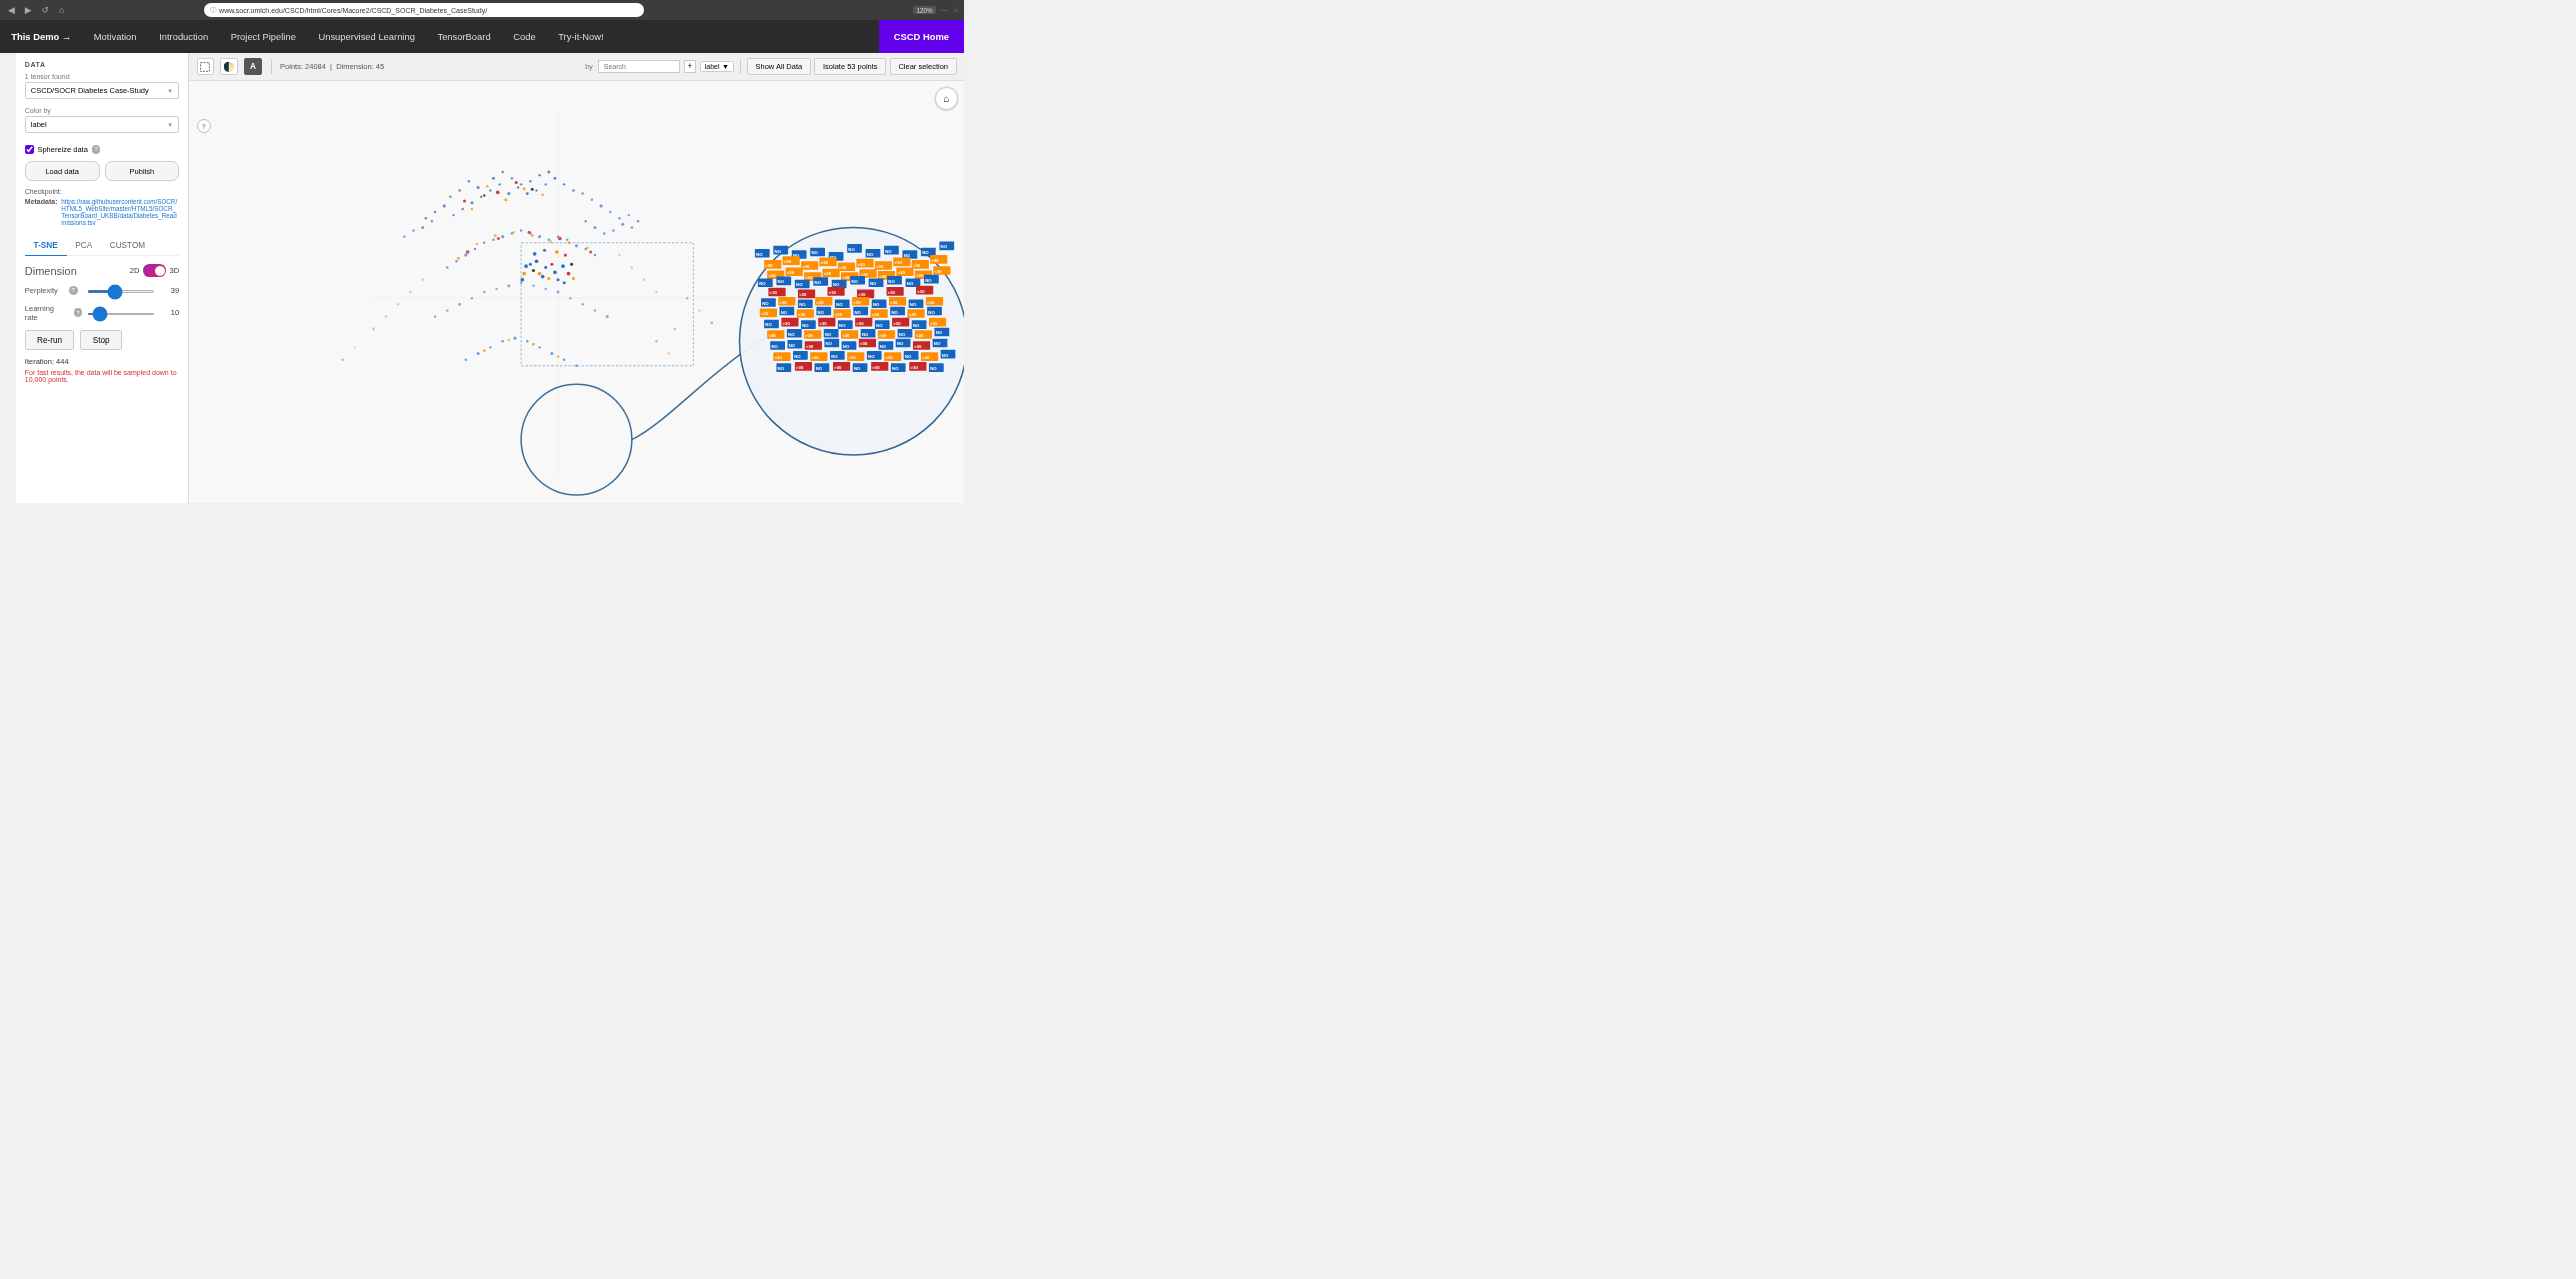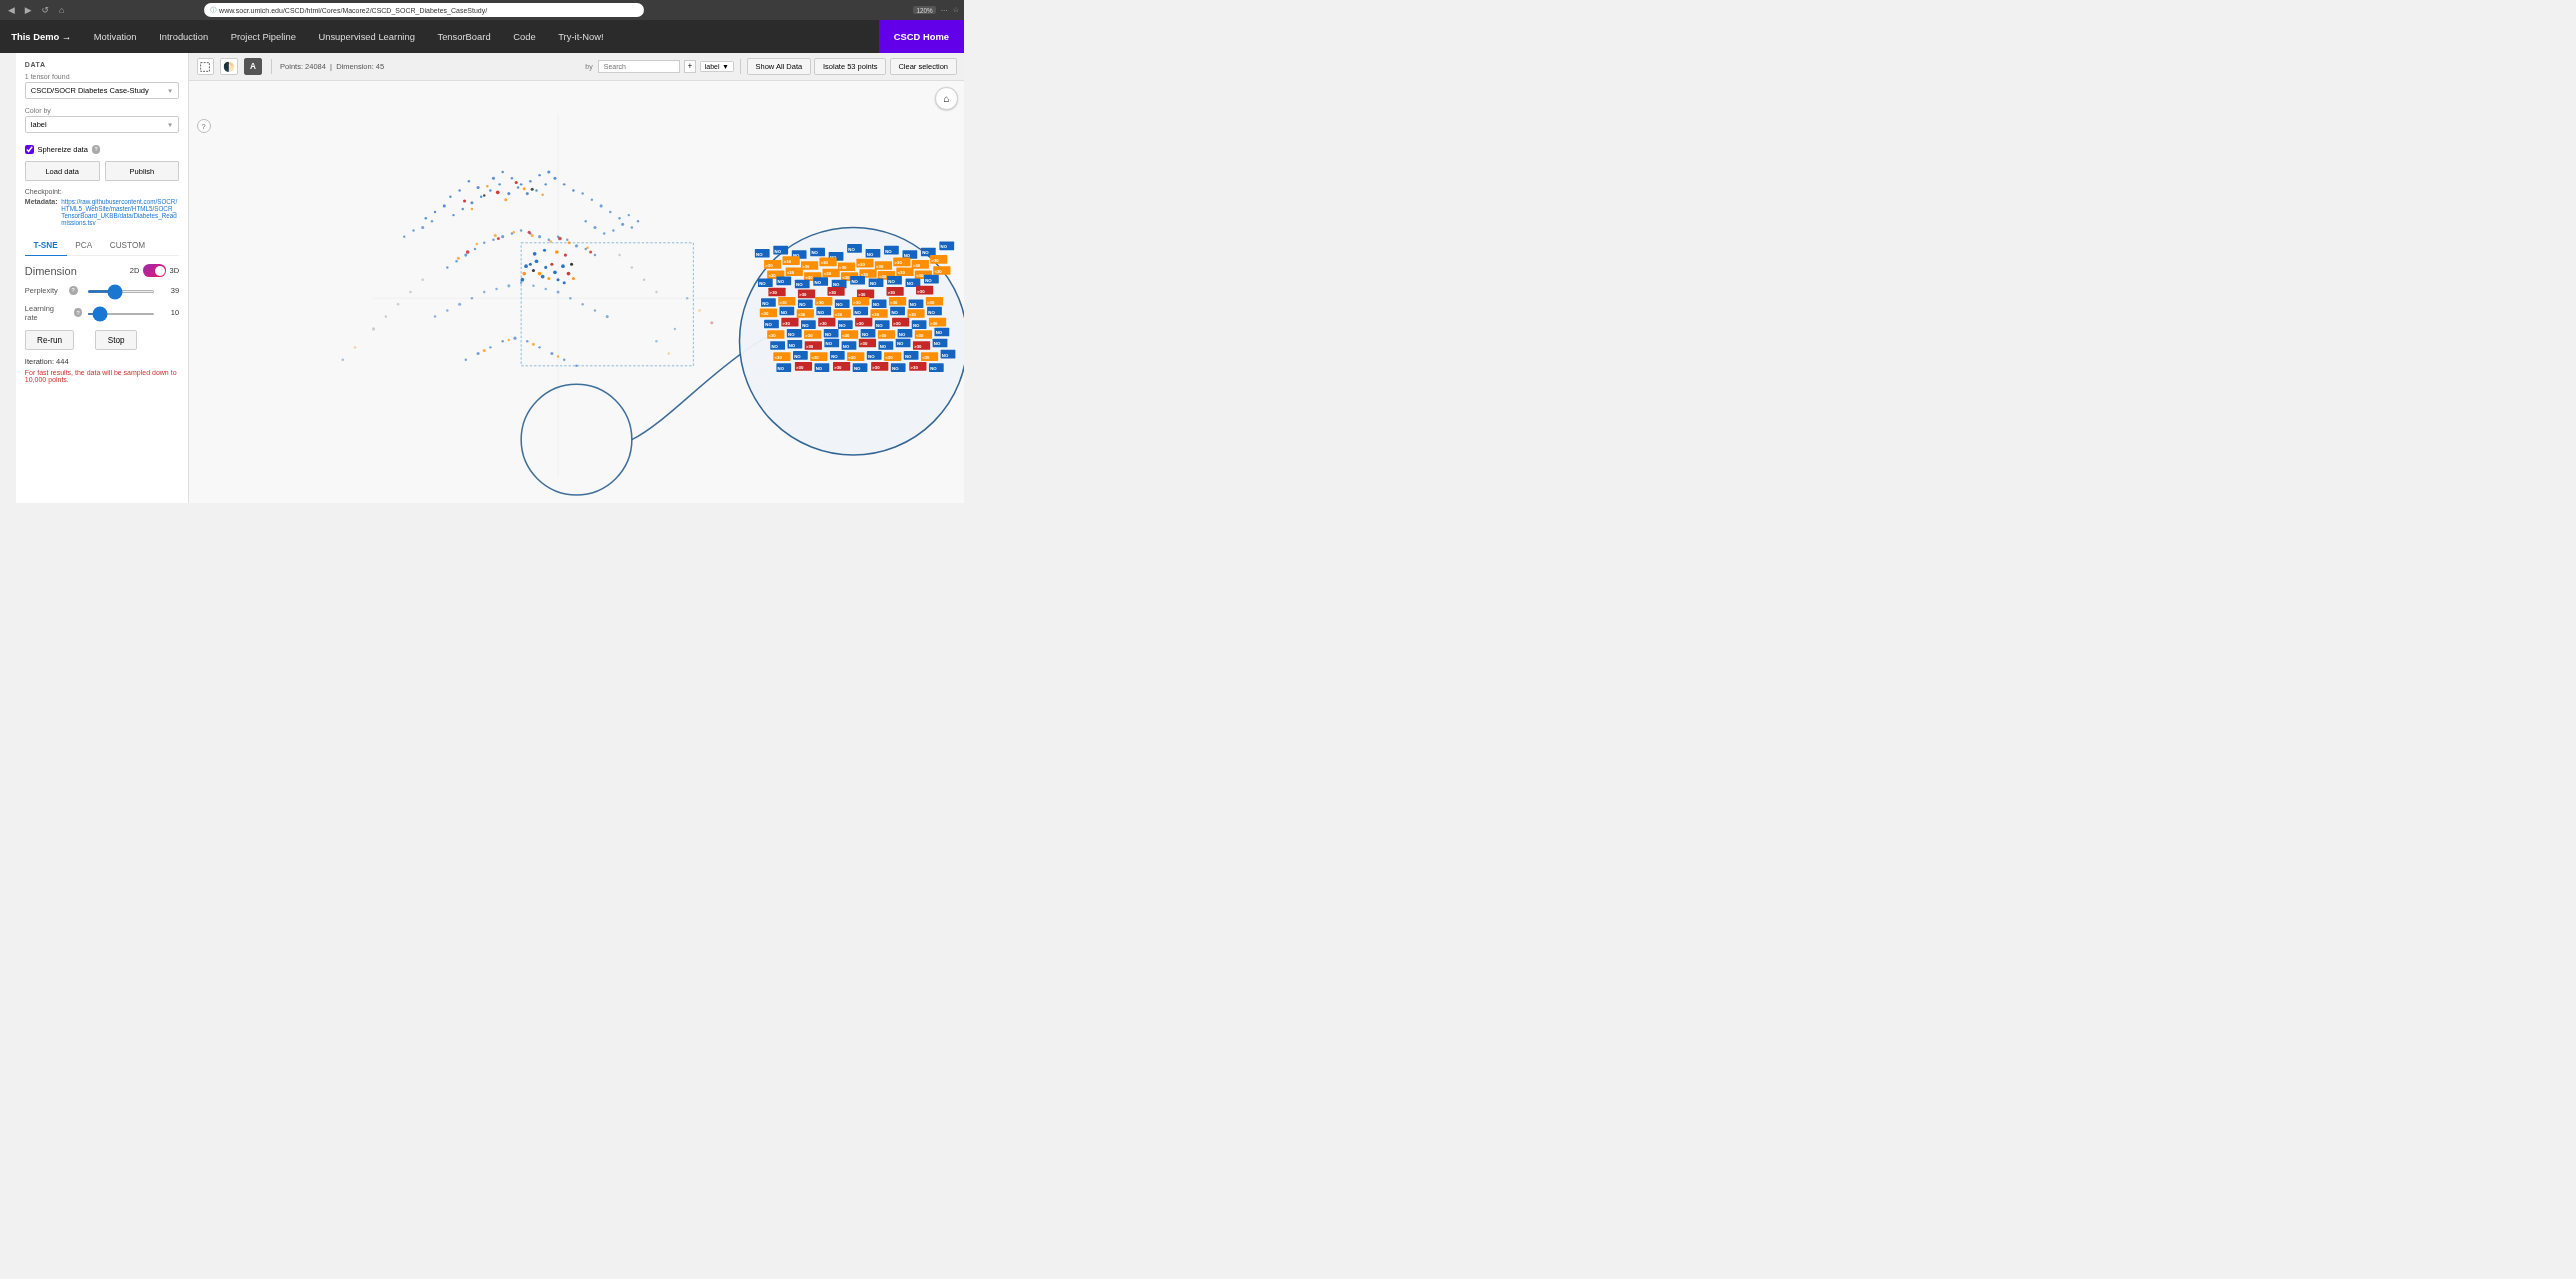--- a/index.html
+++ b/index.html
@@ -138,21 +138,21 @@
       gap: 5px;
       margin-bottom: 7.5px;
     }
     .btn-default {
       flex: 1;
       padding: 4.4px 6.3px;
       border: 0.6px solid #ccc;
       background: #f5f5f5;
       font-size: 7.5px;
       cursor: pointer;
-      border-radius: 1px;
+      border-radius: 7px;
       text-align: center;
     }
     .checkpoint-row { font-size: 7px; color: #555; margin-bottom: 2.5px; }
     .metadata-row { display: flex; gap: 3.8px; font-size: 7px; color: #555; margin-bottom: 10px; }
     .metadata-label { font-weight: 600; white-space: nowrap; }
     .metadata-link { color: #1976d2; word-break: break-all; font-size: 6.3px; }
 
     
     .method-tabs {
       display: flex;
@@ -220,21 +220,21 @@
     .toggle-knob {
       position: absolute;
       right: 1.3px; top: 1.3px;
       width: 10px; height: 10px;
       background: #fff;
       border-radius: 50%;
     }
     .dim-3d { font-size: 7.5px; color: #333; margin-left: 3.8px; }
 
     
-    .run-btn-row { display: flex; gap: 21px; margin-bottom: 6.3px; }
+    .run-btn-row { display: flex; gap: 6px; margin-bottom: 6.3px; }
     .btn-run {
       padding: 4.4px 11.3px;
       border: 0.6px solid #ccc;
       background: #f5f5f5;
       font-size: 8.2px;
       cursor: pointer;
       border-radius: 1.9px;
     }
     .btn-stop {
       padding: 4.4px 11.3px;

